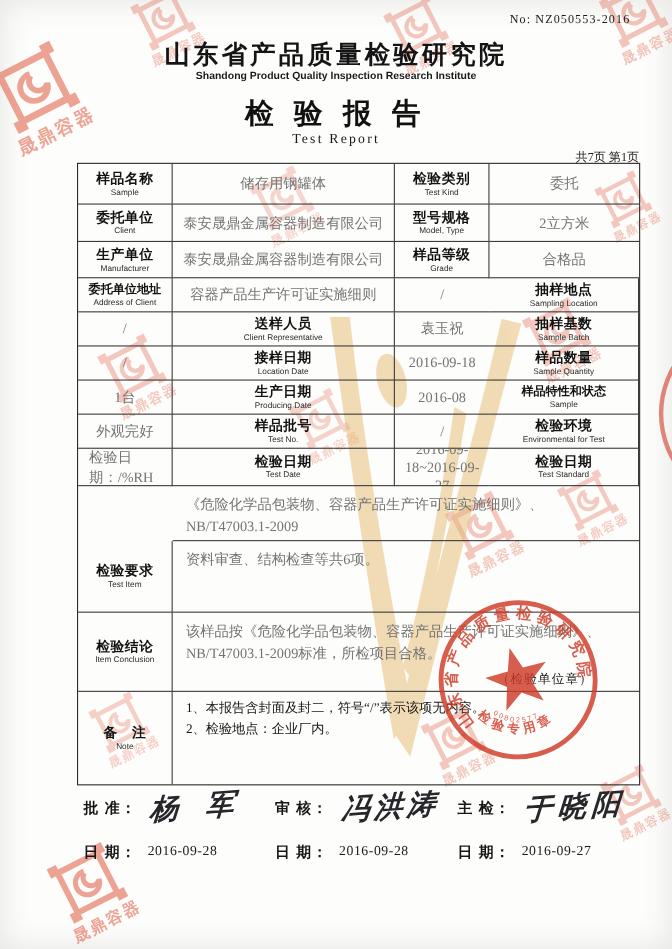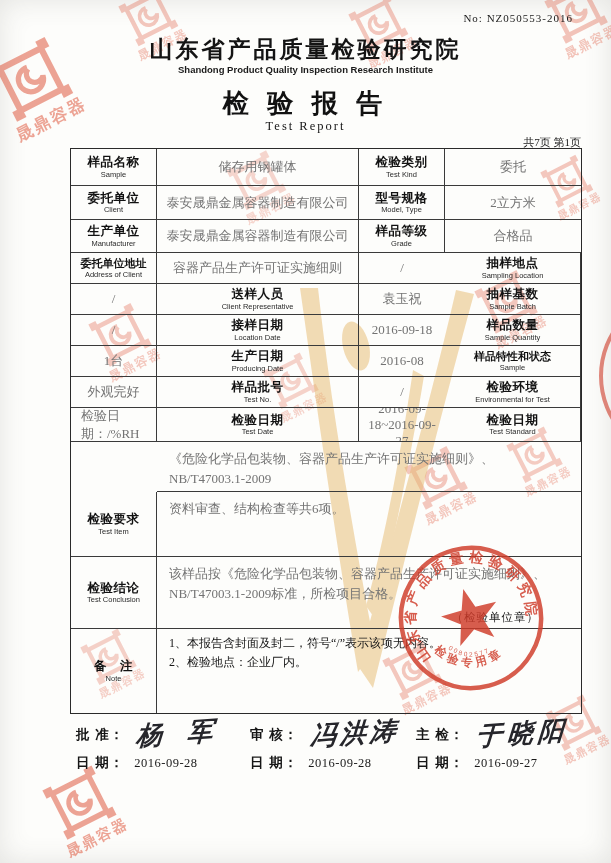--- a/index.html
+++ b/index.html
@@ -51,21 +51,21 @@
   .seal-caption { position:absolute; right:42px; bottom:3px; font-size:11.5px; color:#1a1a1a; letter-spacing:1px; }
 
   
   .sig-block { position:absolute; top:716px; }
   .sig-line { display:flex; align-items:flex-start; height:34px; }
   .sig-lbl { font-family:"Liberation Sans",sans-serif; font-weight:bold; font-size:13.5px;
              color:#161616; letter-spacing:1px; margin-top:10px; white-space:nowrap; }
   .hand { font-family:"DejaVu Serif",serif; font-style:italic; font-weight:bold;
           font-size:26px; color:#26262b; letter-spacing:8px; margin-left:12px;
           transform:rotate(-4deg) skewX(-8deg); white-space:nowrap; }
-  .date-line { display:flex; align-items:center; margin-top:4px; }
+  .date-line { display:flex; align-items:flex-start; margin-top:16px; }
   .date-val { font-family:"Liberation Serif",serif; font-size:12.5px; color:#1a1a1a;
               margin-left:10px; letter-spacing:.5px; }
 
   
   .gold-wm { position:absolute; left:272px; top:288px; opacity:.5; pointer-events:none; }
 
   
   .main-seal { position:absolute; left:391px; top:538px; opacity:.82;
                transform:rotate(-15deg); pointer-events:none; }
   .edge-seal { position:absolute; left:570px; top:286px; opacity:.6; pointer-events:none; }
@@ -346,21 +346,21 @@
     <div class="c">
         <span class="zh">检验要求</span>
         <span class="en">Test Item</span>
       </div>
     <div class="c er span3 topleft">
         <span class="val">资料审查、结构检查等共6项。</span>
       </div>
 
     <div class="c">
         <span class="zh">检验结论</span>
-        <span class="en">Test Conclusion</span>
+        <span class="en">Item Conclusion</span>
       </div>
     <div class="c er span3 topleft">
       <span class="val">该样品按《危险化学品包装物、容器产品生产许可证实施细则》、NB/T47003.1-2009标准，所检项目合格。</span>
       <span class="seal-caption">（检验单位章）</span>
     </div>
 
     <div class="c eb">
         <span class="zh">备　注</span>
         <span class="en">Note</span>
       </div>

